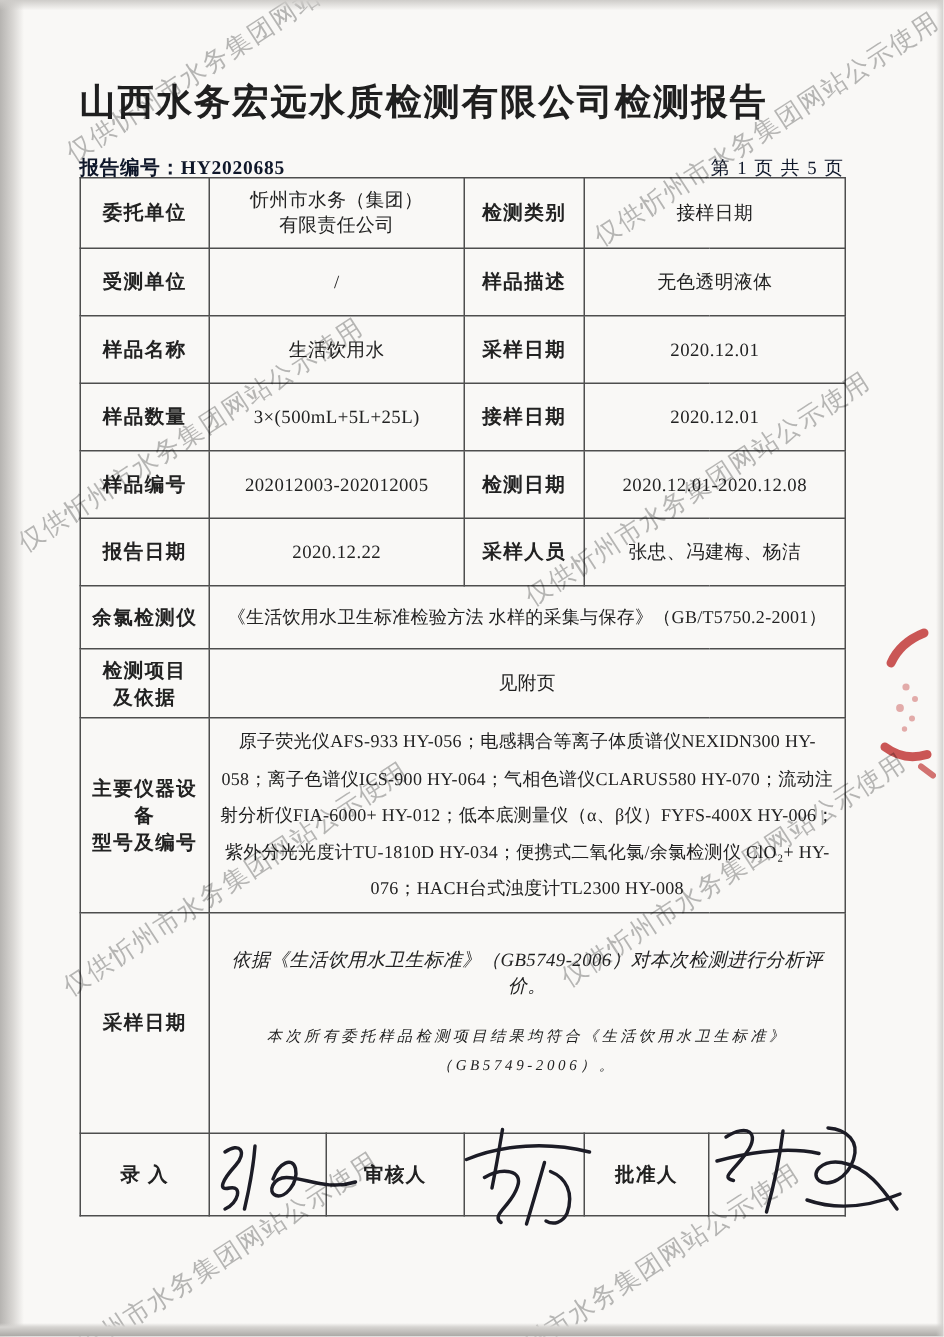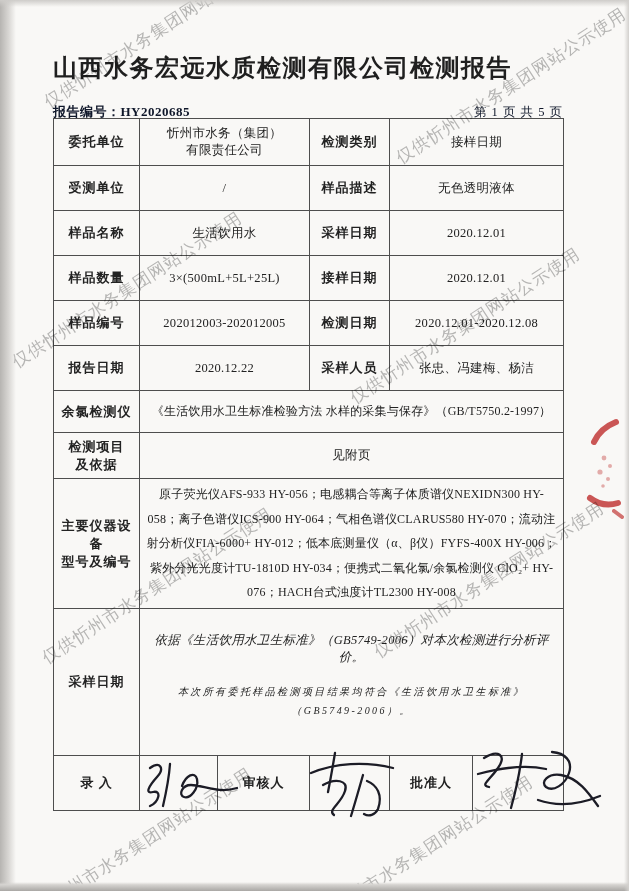--- a/index.html
+++ b/index.html
@@ -126,21 +126,21 @@
         <td class="val" colspan="2">2020.12.01-2020.12.08</td>
       </tr>
       <tr style="height:45px">
         <td class="lbl">报告日期</td>
         <td class="val" colspan="2">2020.12.22</td>
         <td class="lbl">采样人员</td>
         <td class="val" colspan="2">张忠、冯建梅、杨洁</td>
       </tr>
       <tr style="height:42px">
         <td class="lbl">余氯检测仪</td>
-        <td class="long-val" colspan="5">《生活饮用水卫生标准检验方法 水样的采集与保存》（GB/T5750.2-1997）</td>
+        <td class="long-val" colspan="5">《生活饮用水卫生标准检验方法 水样的采集与保存》（GB/T5750.2-2001）</td>
       </tr>
       <tr style="height:46px">
         <td class="lbl">检测项目
 及依据</td>
         <td class="val" colspan="5">见附页</td>
       </tr>
       <tr style="height:130px">
         <td class="lbl">主要仪器设备
 型号及编号</td>
         <td class="equip" colspan="5">原子荧光仪AFS-933  HY-056；电感耦合等离子体质谱仪NEXIDN300  HY-058；离子色谱仪ICS-900  HY-064；气相色谱仪CLARUS580  HY-070；流动注射分析仪FIA-6000+  HY-012；低本底测量仪（α、β仪）FYFS-400X  HY-006；紫外分光光度计TU-1810D  HY-034；便携式二氧化氯/余氯检测仪 ClO₂+  HY-076；HACH台式浊度计TL2300  HY-008</td>

